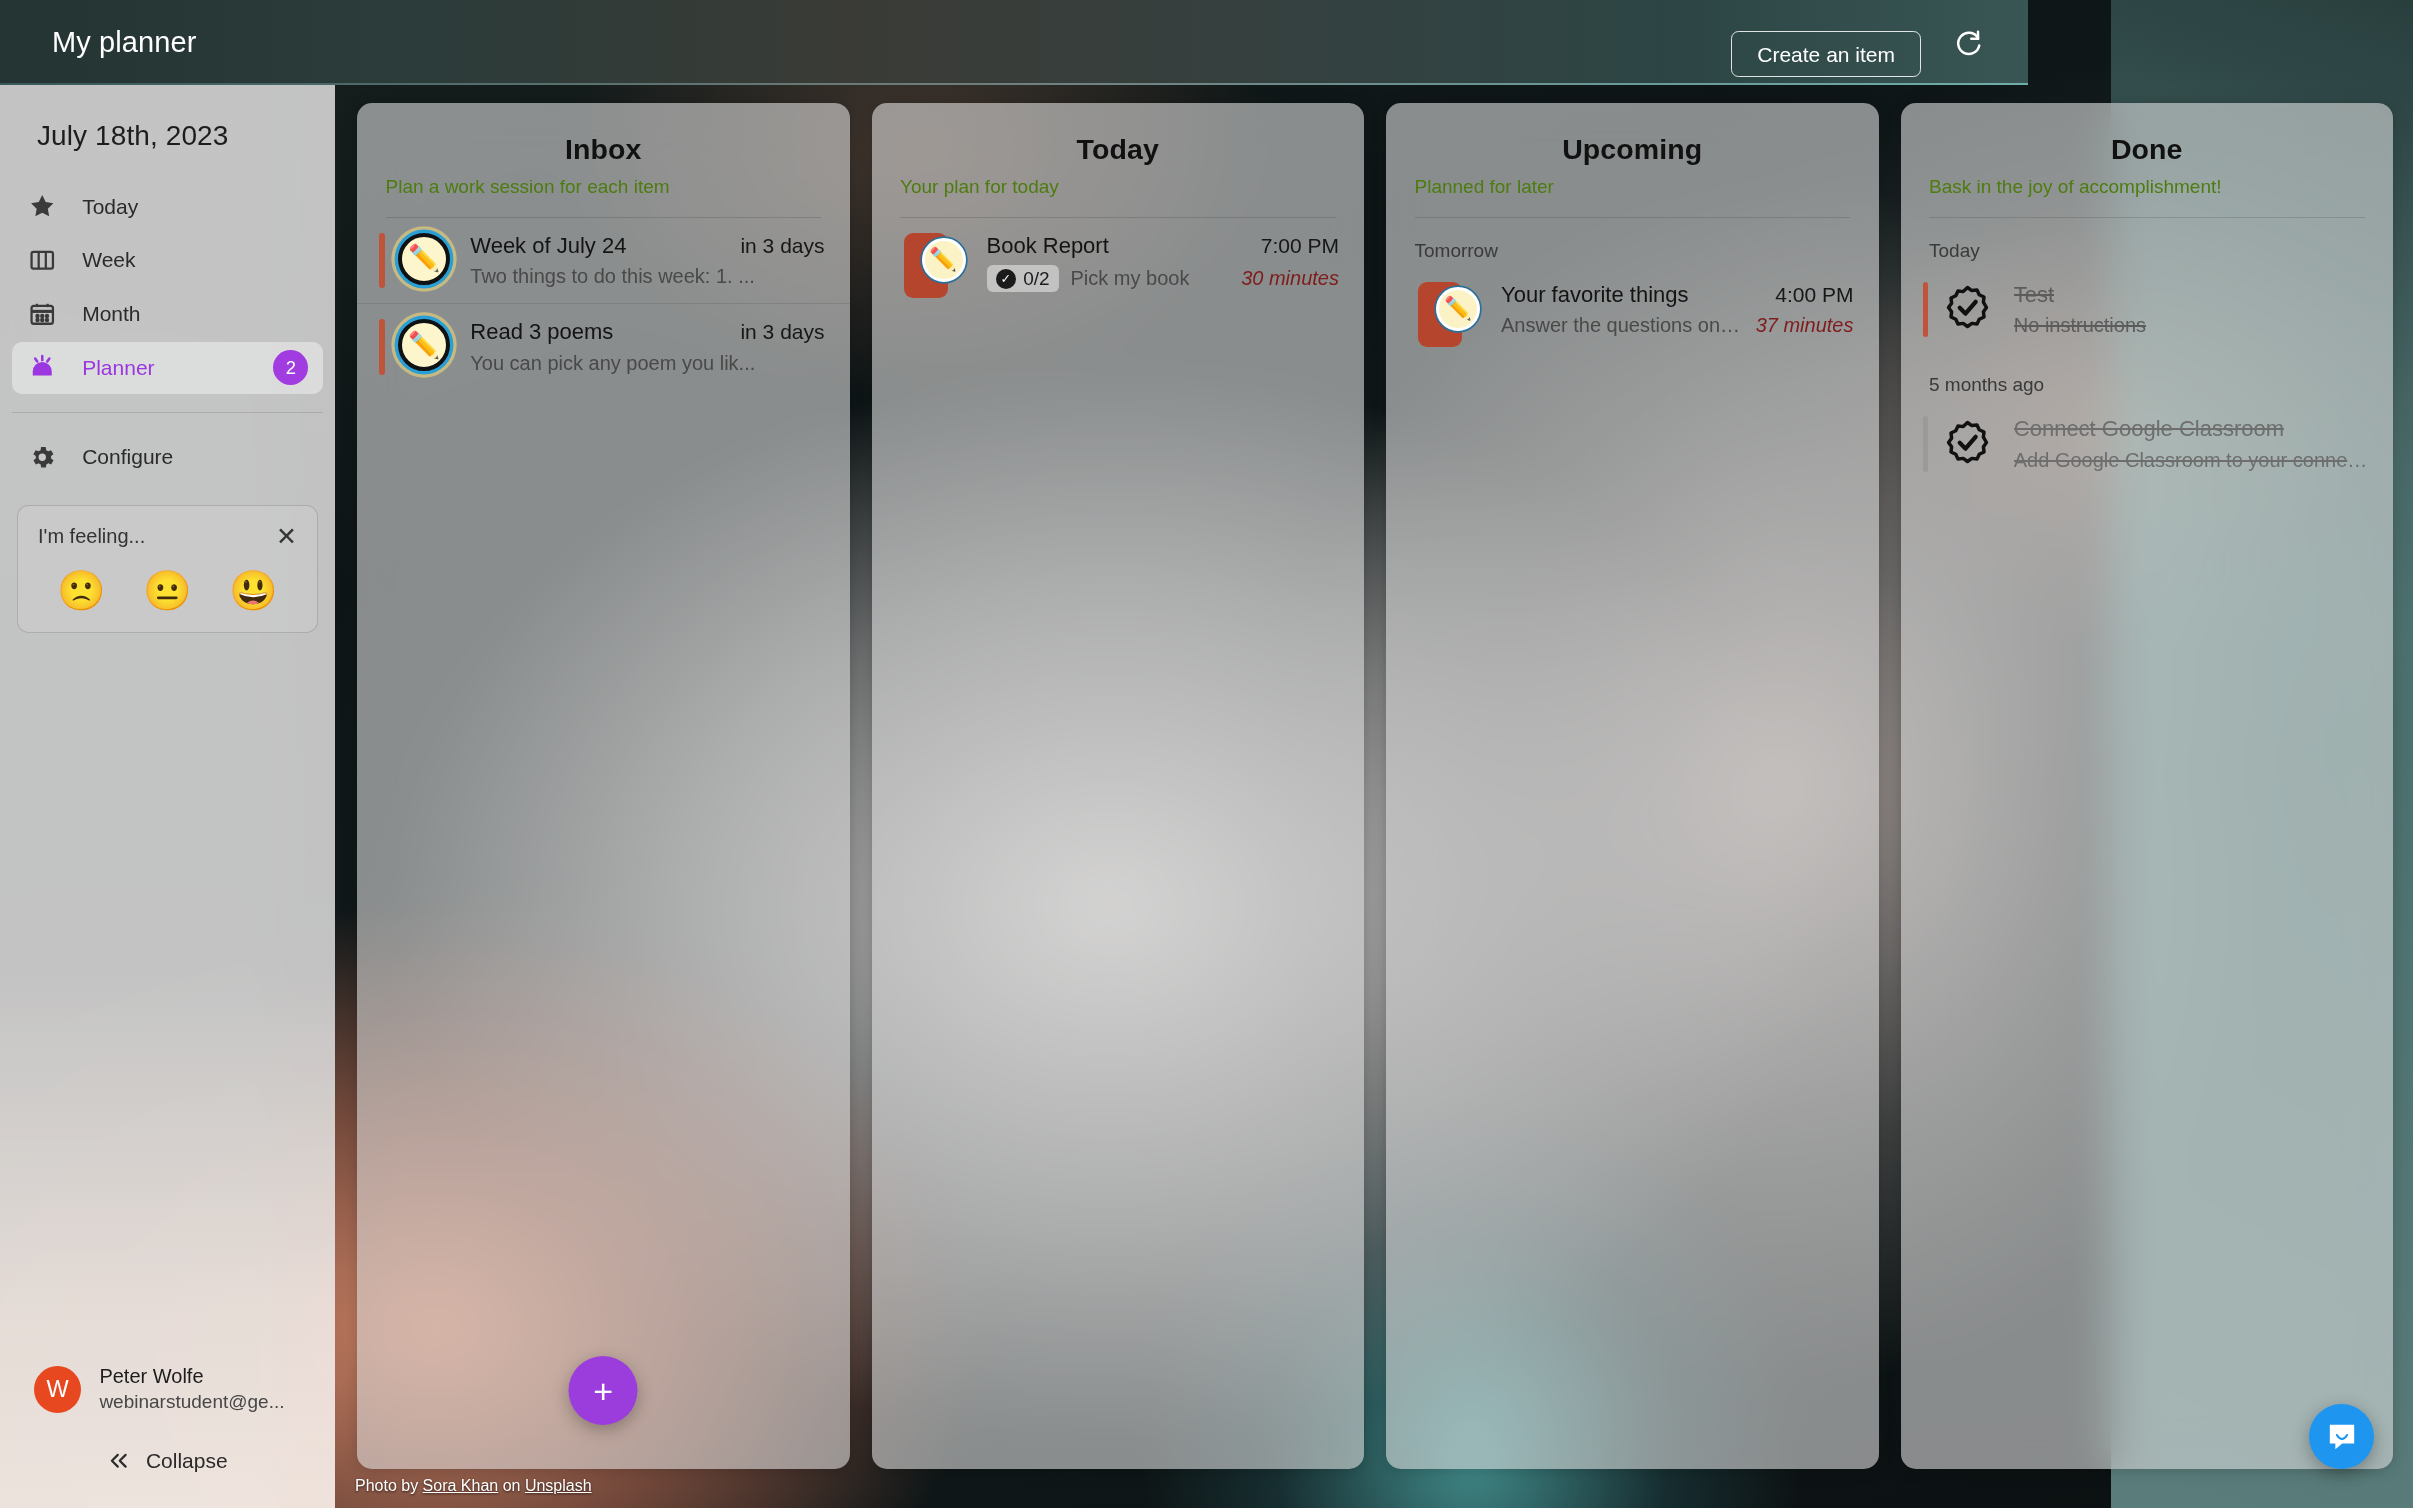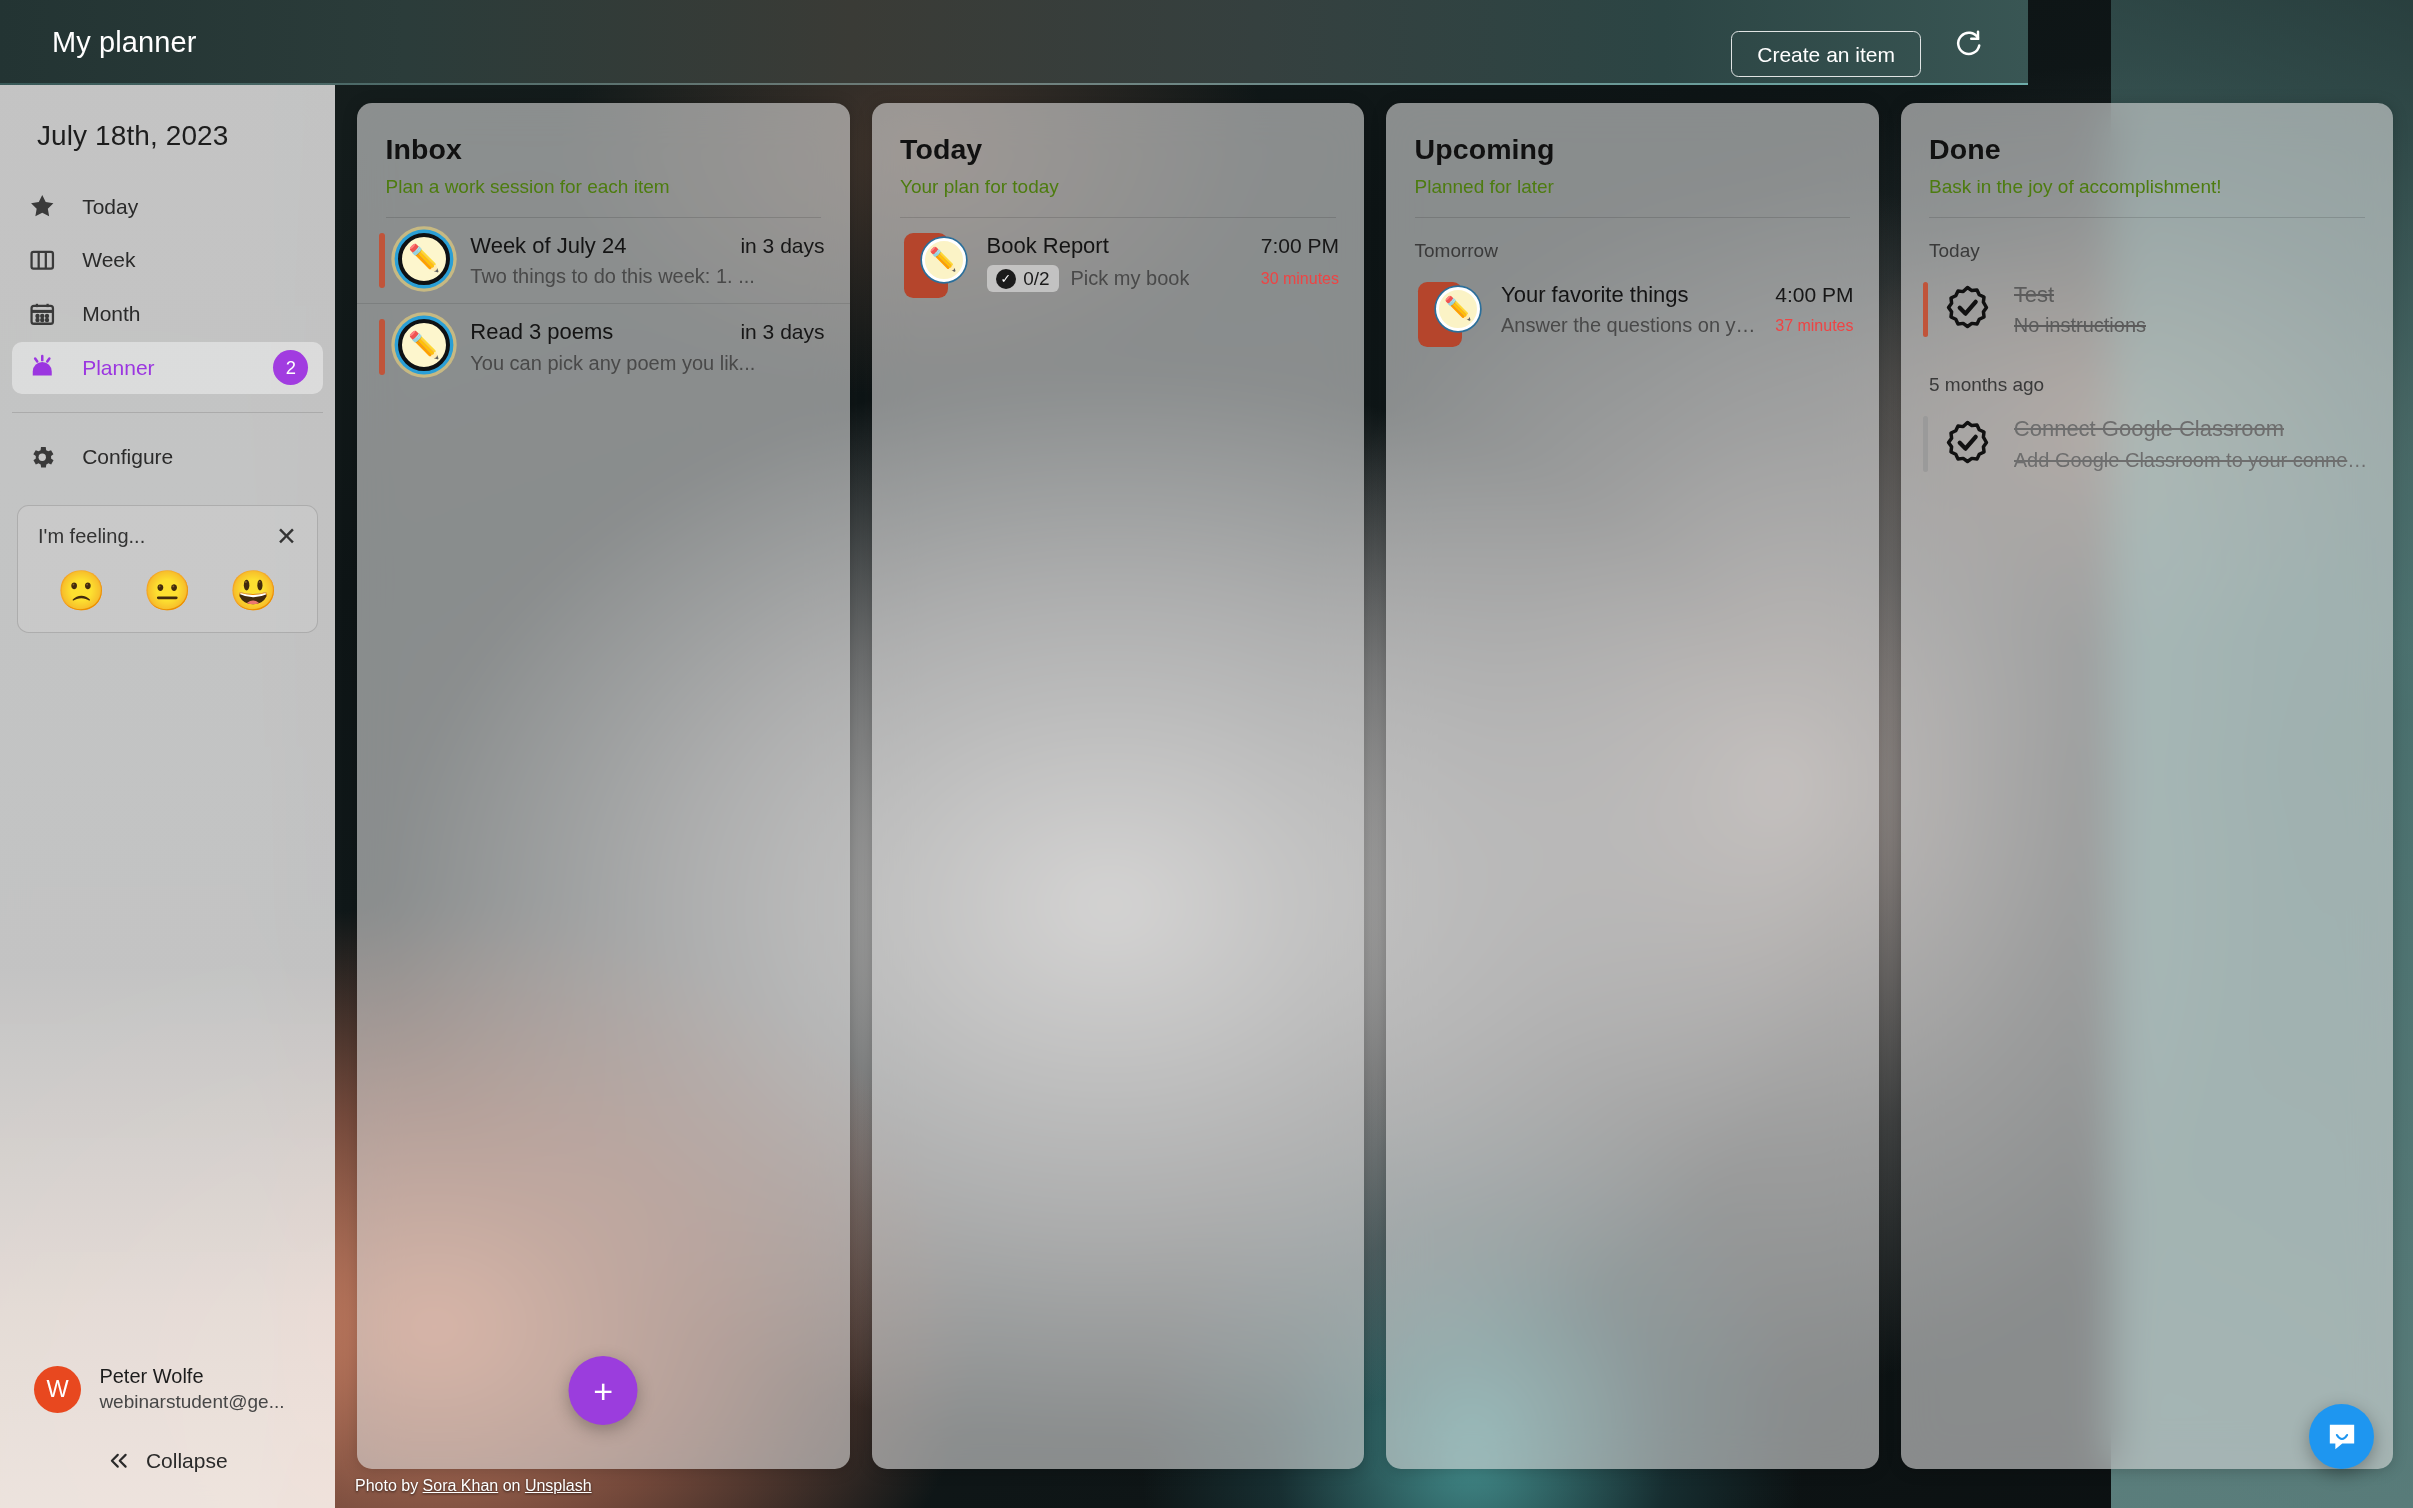--- a/index.html
+++ b/index.html
@@ -99,21 +99,21 @@
   .column {
     flex:1 1 0; min-width:0; max-width:499px;
     border-radius:15px;
     background: rgba(215,215,215,.62);
     backdrop-filter: blur(22px) saturate(120%);
     -webkit-backdrop-filter: blur(22px) saturate(120%);
     box-shadow:0 1.7px 15px rgba(0,0,0,.18);
     height: 1366px; overflow:hidden; position:relative;
   }
   .col-head { padding:30px 28.5px 0 28.5px; }
-  .col-title { font-size:28.5px; color:#111; font-weight:700; letter-spacing:0.1px; }
+  .col-title { font-size:28.5px; color:#111; font-weight:700; letter-spacing:0.1px;text-align:center; }
   .col-sub { font-size:19px; color:#4d7c0f; margin-top:10px; }
   .col-rule { height:0.8px; background:rgba(0,0,0,.13); margin:18.4px 28.5px 0 28.5px; }
 
   .group-label { font-size:19px; color:#3a3a3a; padding:22px 0 5px 28.5px; }
 
   .item {
     display:flex; align-items:flex-start; gap:0;
     padding:15px 25px 15px 22px; position:relative; cursor:pointer;
   }
   .item + .item { border-top:0.8px solid rgba(0,0,0,.10); }
@@ -138,21 +138,21 @@
   .seal {
     width:52px; height:52px; flex:0 0 52px; margin-left:13.4px;
     display:flex; align-items:center; justify-content:center;
   }
   .item-body { flex:1 1 auto; min-width:0; padding-left:20px; }
   .item-row1 { display:flex; align-items:baseline; gap:11.7px; }
   .item-title { font-size:22px; color:#141414; white-space:nowrap; overflow:hidden; text-overflow:ellipsis; }
   .item-time { margin-left:auto; font-size:21px; color:#171717; white-space:nowrap; }
   .item-row2 { display:flex; align-items:center; gap:11.7px; margin-top:6.7px; }
   .item-desc { font-size:20px; color:#494949; white-space:nowrap; overflow:hidden; text-overflow:ellipsis; }
-  .item-dur { margin-left:auto; font-size:16px; color:#ef4444; white-space:nowrap; }
+  .item-dur { margin-left:auto; font-size:20px; color:#7f1d1d; white-space:nowrap;font-style:italic; }
   .chip-progress {
     display:inline-flex; align-items:center; gap:7.5px;
     background:rgba(255,255,255,.45); border-radius:5.9px; padding:2.5px 9.2px;
     font-size:19px; color:#1c1c1c; flex:0 0 auto;
   }
   .chip-check { width:20px; height:20px; border-radius:50%; background:#1b1b1b; color:#fff;
                 display:flex; align-items:center; justify-content:center; font-size:12.6px; }
   .done .item-title, .done .item-desc { text-decoration: line-through; color:#5c5c5c; }
   .done.faded .item-title, .done.faded .item-desc { color:#6e6e6e; }
 

